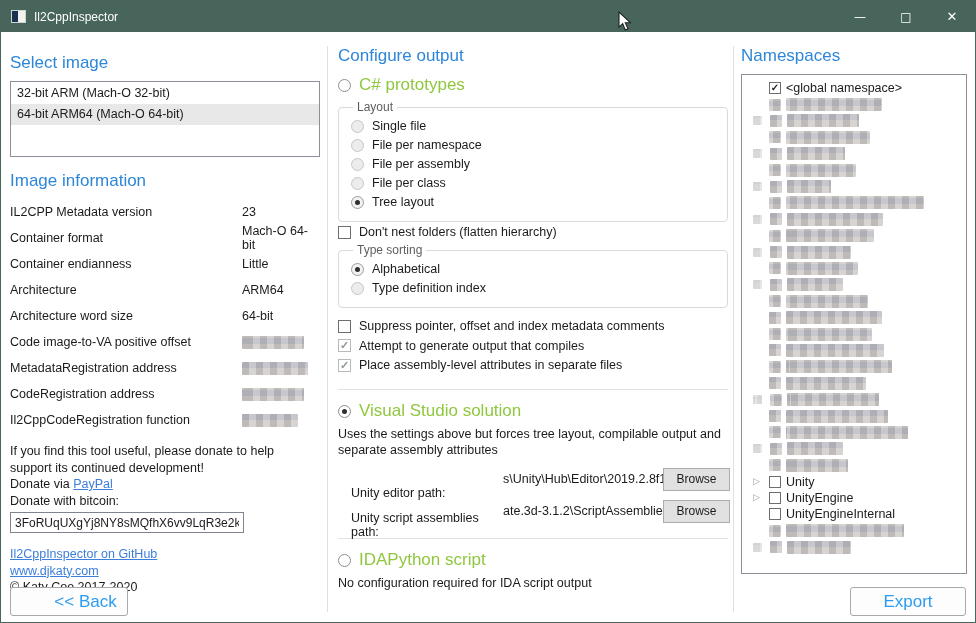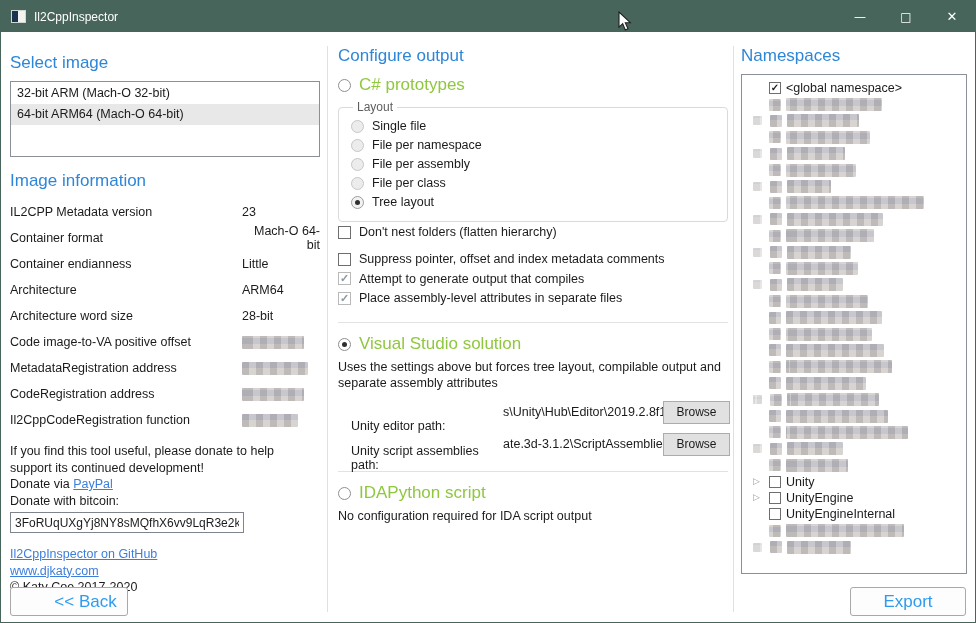--- a/index.html
+++ b/index.html
@@ -26,21 +26,21 @@
   .col-mid{position:absolute; left:337px; top:31px; width:392px;}
   .col-right{position:absolute; left:740px; top:31px; width:226px;}
   .vsep{position:absolute; top:45px; bottom:10px; width:1px; background:#e0e0e0;}
   .vsep.s1{left:326px;} .vsep.s2{left:732px;}
   h1.section{color:var(--headerBlue); font-size:17px; font-weight:400; line-height:21px; margin:13px 0 8px;}
   
   .listbox{border:1px solid #8a8f98; height:76px; background:#fff; padding-top:1px; overflow:hidden;}
   .li-row{height:21px; line-height:21px; padding:0 6px; font-size:12.5px; white-space:nowrap;}
   .li-row.sel{background:#e8e8e8;}
   .ih{margin-top:18px;}
-  .info-row{position:relative; height:26px; display:flex; align-items:center; font-size:12.5px;text-align:right;}
+  .info-row{position:relative; height:26px; display:flex; align-items:center; font-size:12.5px;}
   .iv{position:absolute; left:232px;}
   .mz{background:
       repeating-linear-gradient(90deg, rgba(95,88,100,.22) 0 7px, rgba(205,202,210,.20) 7px 14px),
       repeating-linear-gradient(0deg, #d9d6d1 0 7px, #c6c6cc 7px 14px);
     filter:blur(.7px); border-radius:1px;}
   .mz.alt{background-position:4px 3px,2px 2px;}
   .mz-val{height:13px; display:inline-block;}
   .donate{margin-top:10px; font-size:12.5px; line-height:16.5px; width:302px;}
   a.link{color:var(--link); text-decoration:underline; cursor:pointer;}
   .bitcoin{display:block; margin-top:3px; width:234px; height:21px; border:1px solid #7e858d;
@@ -126,21 +126,21 @@
         <div class="info-row">
           <span class="ik">Container endianness</span>
           <span class="iv">Little</span>
         </div>
         <div class="info-row">
           <span class="ik">Architecture</span>
           <span class="iv">ARM64</span>
         </div>
         <div class="info-row">
           <span class="ik">Architecture word size</span>
-          <span class="iv">28-bit</span>
+          <span class="iv">64-bit</span>
         </div>
         <div class="info-row">
           <span class="ik">Code image-to-VA positive offset</span>
           <span class="iv mz mz-val alt" style="width: 62px;"></span>
         </div>
         <div class="info-row">
           <span class="ik">MetadataRegistration address</span>
           <span class="iv mz mz-val" style="width: 66px;"></span>
         </div>
         <div class="info-row">
@@ -199,20 +199,33 @@
             <span>Tree layout</span>
           </div>
         </div>
     </fieldset>
 
     <div class="opt-row">
         <span class="cb"></span>
         <span>Don't nest folders (flatten hierarchy)</span>
       </div>
 
+    <fieldset class="groupbox">
+      <legend>Type sorting</legend>
+      <div id="sorting-options">
+          <div class="opt-row">
+            <span class="radio dis sel"></span>
+            <span>Alphabetical</span>
+          </div>
+          <div class="opt-row">
+            <span class="radio dis"></span>
+            <span>Type definition index</span>
+          </div>
+        </div>
+    </fieldset>
 
     <div class="mid-cbs" id="mid-checkboxes">
         <div class="opt-row">
           <span class="cb"></span>
           <span>Suppress pointer, offset and index metadata comments</span>
         </div>
         <div class="opt-row">
           <span class="cb dis">✓</span>
           <span>Attempt to generate output that compiles</span>
         </div>

